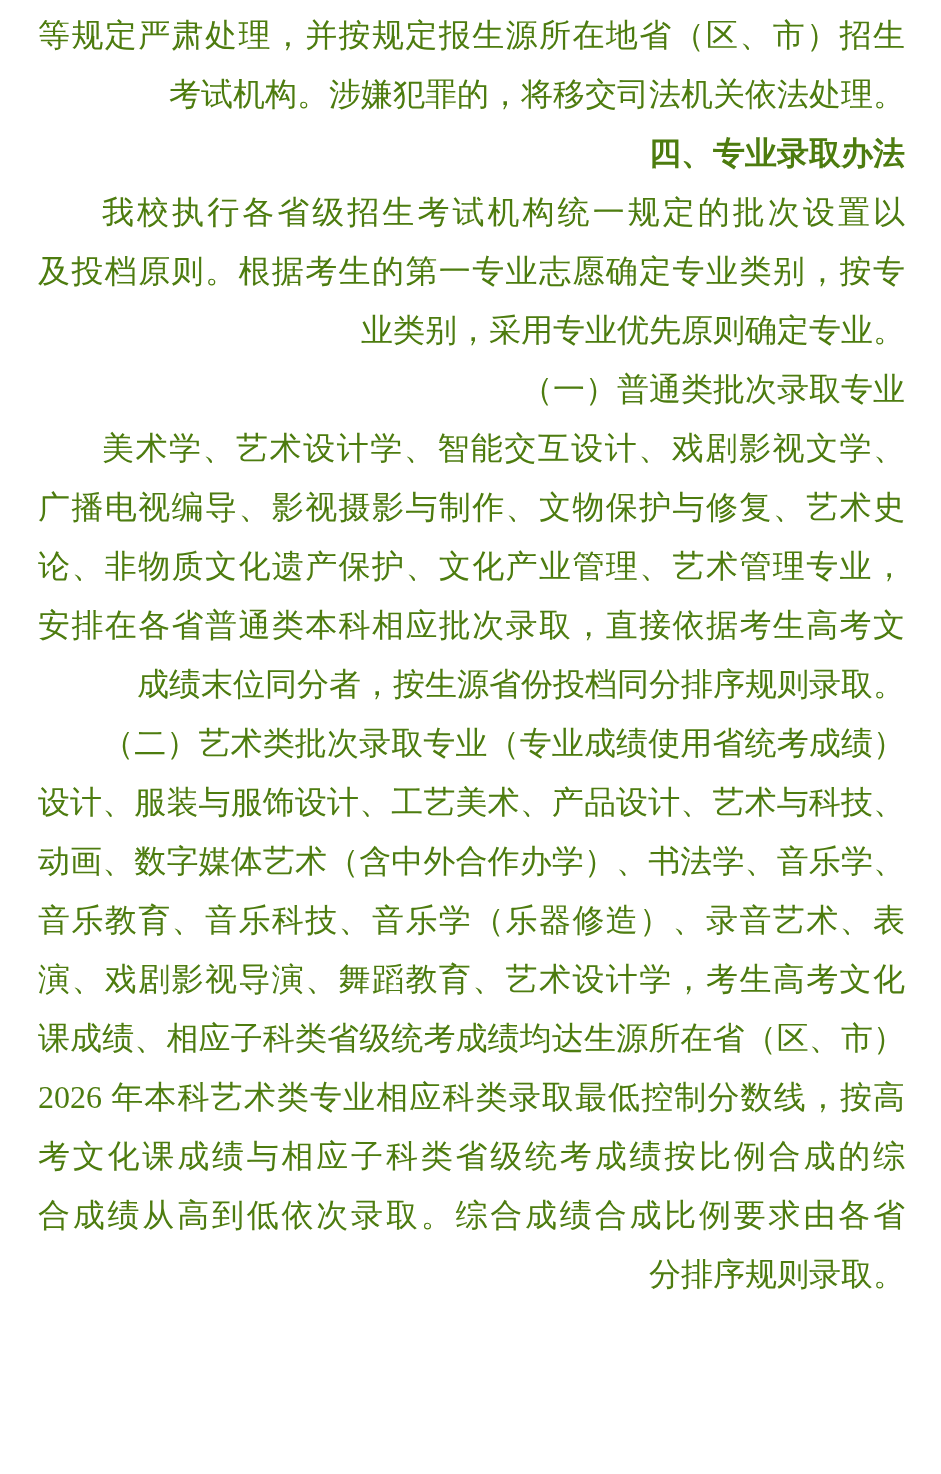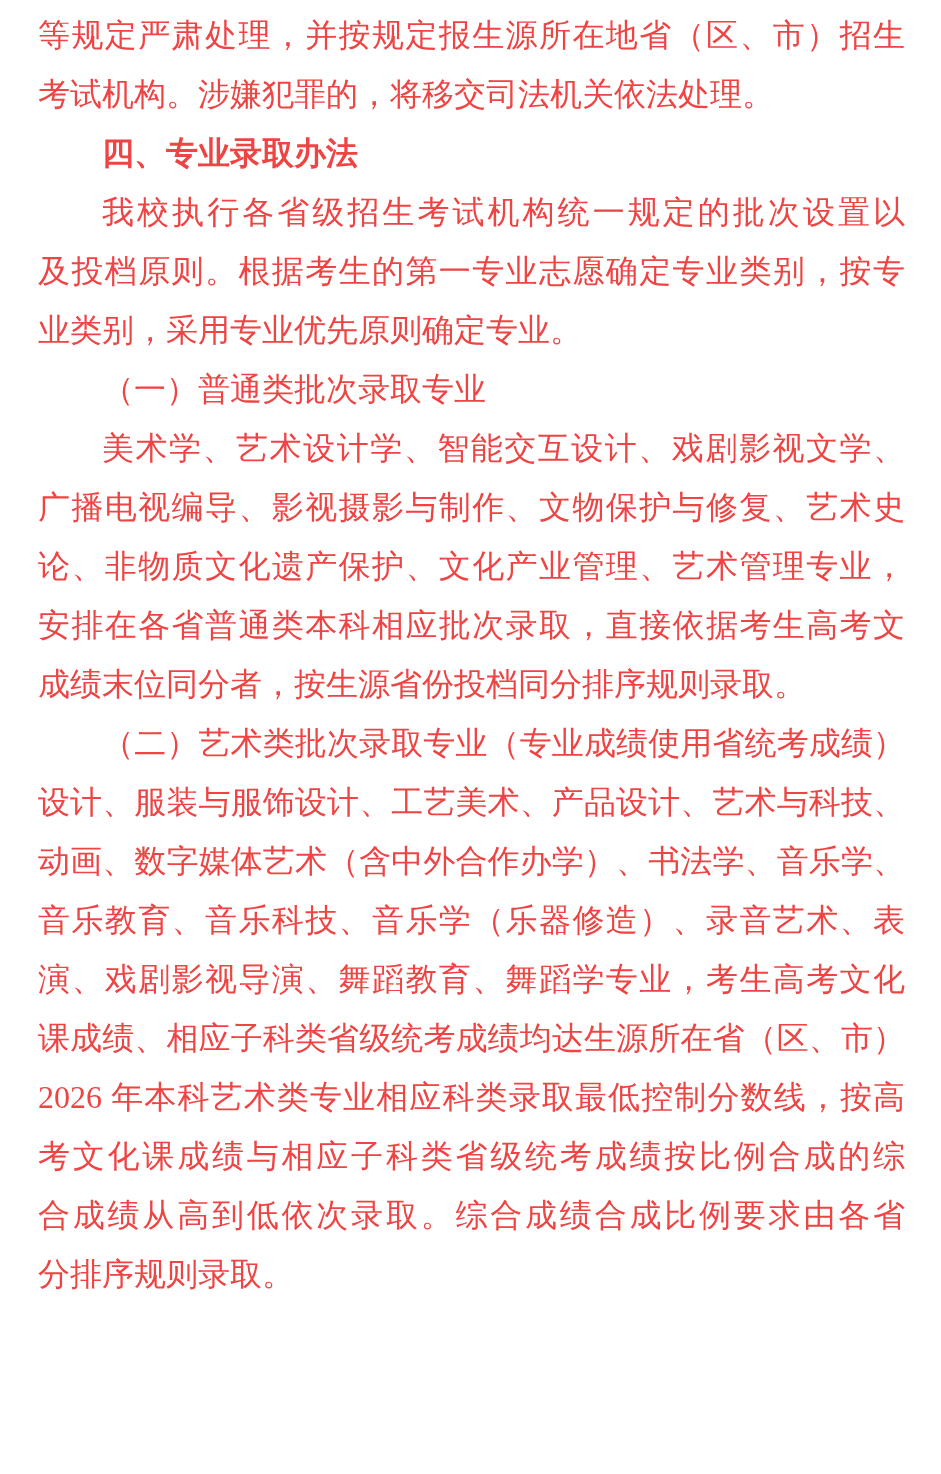--- a/index.html
+++ b/index.html
@@ -9,37 +9,37 @@
   }
   .page {
     position: relative;
     box-sizing: border-box;
     width: 941px;
     height: 1474px;
     background: #ffffff;
     overflow: hidden;
     padding: 6px 36px 0 38px;
     font-family: "Liberation Serif", "DejaVu Serif", serif;
-    color: #ef4444;
+    color: #4d7c0f;
   }
   .textblock {
     width: 100%;
   }
   .line {
     font-size: 32px;
     line-height: 59px;
     height: 59px;
     text-align: justify;
     text-align-last: justify;
     text-justify: inter-ideograph;
     white-space: normal;
     overflow: hidden;
   }
   .line.noj {
-    text-align: left;
+    text-align: right;
     text-align-last: auto;
   }
   .line.ind {
     text-indent: 64px;
   }
   .line.bold {
     font-weight: bold;
   }
 </style>
 </head>
@@ -56,20 +56,20 @@
       <div class="line noj ind">（一）普通类批次录取专业</div>
       <div class="line ind">美术学、艺术设计学、智能交互设计、戏剧影视文学、</div>
       <div class="line">广播电视编导、影视摄影与制作、文物保护与修复、艺术史</div>
       <div class="line">论、非物质文化遗产保护、文化产业管理、艺术管理专业，</div>
       <div class="line">安排在各省普通类本科相应批次录取，直接依据考生高考文</div>
       <div class="line noj">成绩末位同分者，按生源省份投档同分排序规则录取。</div>
       <div class="line ind">（二）艺术类批次录取专业（专业成绩使用省统考成绩）</div>
       <div class="line">设计、服装与服饰设计、工艺美术、产品设计、艺术与科技、</div>
       <div class="line">动画、数字媒体艺术（含中外合作办学）、书法学、音乐学、</div>
       <div class="line">音乐教育、音乐科技、音乐学（乐器修造）、录音艺术、表</div>
-      <div class="line">演、戏剧影视导演、舞蹈教育、舞蹈学专业，考生高考文化</div>
+      <div class="line">演、戏剧影视导演、舞蹈教育、艺术设计学，考生高考文化</div>
       <div class="line">课成绩、相应子科类省级统考成绩均达生源所在省（区、市）</div>
       <div class="line">2026 年本科艺术类专业相应科类录取最低控制分数线，按高</div>
       <div class="line">考文化课成绩与相应子科类省级统考成绩按比例合成的综</div>
       <div class="line">合成绩从高到低依次录取。综合成绩合成比例要求由各省</div>
       <div class="line noj">分排序规则录取。</div>
     </div>
 </div>
 
 </body></html>

